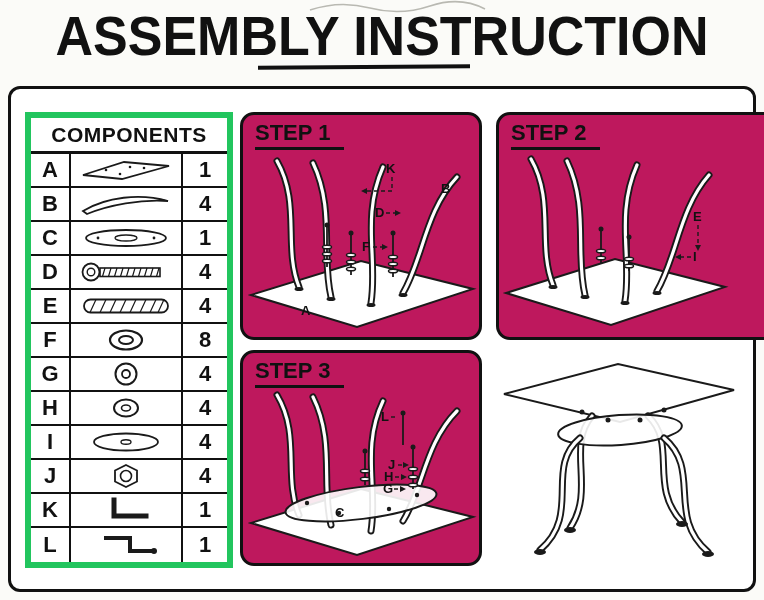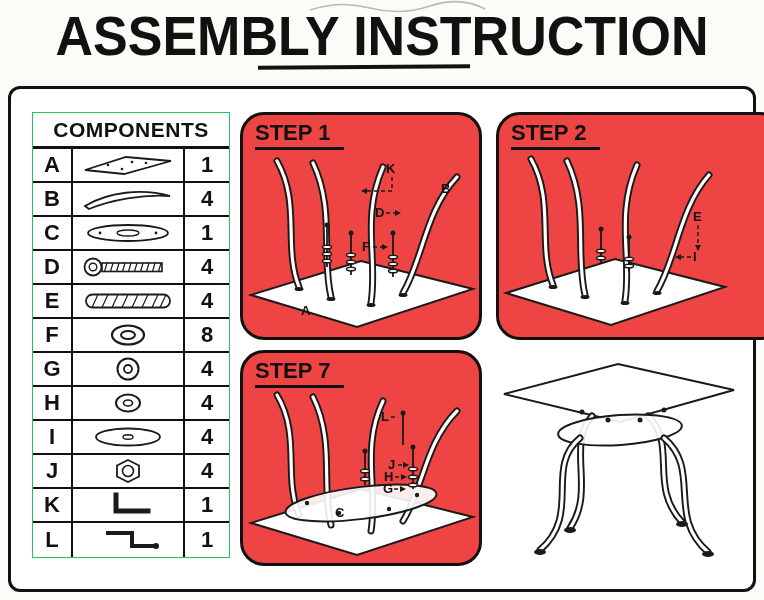--- a/index.html
+++ b/index.html
@@ -18,40 +18,40 @@
     background:#111;transform:rotate(-0.4deg);
   }
   .scratch{position:absolute;top:0;left:300px;width:190px;height:14px;}
   .frame{
     position:absolute;left:8px;top:86px;width:748px;height:506px;
     border:3.5px solid #111;border-radius:12px;box-sizing:border-box;
     background:#fff;
   }
   
   .comp{
-    position:absolute;left:32px;top:112px;width:196px;
-    border:1px solid #22c55e;background:#fff;box-sizing:content-box;
+    position:absolute;left:25px;top:112px;width:196px;
+    border:6px solid #22c55e;background:#fff;box-sizing:content-box;
   }
   .comp-header{
     height:36px;line-height:33px;text-align:center;font-weight:bold;
     font-size:21px;letter-spacing:0.5px;border-bottom:3px solid #111;
     box-sizing:border-box;
   }
   .comp .row{
     display:grid;grid-template-columns:40px 1fr 46px;height:34px;
     border-bottom:2px solid #111;box-sizing:border-box;
   }
   .comp .row:last-child{border-bottom:none;}
   .cell{display:flex;align-items:center;justify-content:center;overflow:hidden;}
   .cell.letter{font-size:22px;font-weight:bold;border-right:2px solid #111;}
   .cell.qty{font-size:22px;font-weight:bold;border-left:2px solid #111;}
   
   .panel{
-    position:absolute;border:3.5px solid #111;border-radius:24px;
-    background:#ef4444;box-sizing:border-box;
+    position:absolute;border:3.5px solid #111;border-radius:14px;
+    background:#be185d;box-sizing:border-box;
   }
   .panel .step-title{
     position:absolute;top:5px;left:12px;font-size:22px;font-weight:bold;
     border-bottom:3px solid #111;padding:0 14px 1px 0;
   }
   .panel svg,.final svg{position:absolute;left:2px;top:36px;}
   .step1{left:240px;top:112px;width:242px;height:228px;}
   .step2{left:496px;top:112px;width:288px;height:228px;}
   .step3{left:240px;top:350px;width:242px;height:216px;}
   .final{position:absolute;left:492px;top:352px;width:250px;height:228px;}
@@ -318,21 +318,21 @@
     <path class="dash" d="M197,74 V96"></path>
     <polygon class="dot" points="197,100 194,94 200,94"></polygon>
     <path class="dash" d="M190,106 H178"></path>
     <polygon class="dot" points="174,106 180,103 180,109"></polygon>
     <text class="lbl" x="192" y="70">E</text>
     <text class="lbl" x="192" y="110">I</text>
   </svg>
 </div>
 
 <div class="panel step3">
-  <div class="step-title">STEP 7</div>
+  <div class="step-title">STEP 3</div>
   <svg width="236" height="174" viewBox="0 0 236 174">
     <polygon class="glass" points="6,134 112,166 228,128 116,100"></polygon>
     <g>
         <path class="tubeO" d="M54,126 C38,88 56,46 32,6"></path>
         <path class="tubeI" d="M54,126 C38,88 56,46 32,6"></path>
       </g>
     <g>
         <path class="tubeO" d="M86,136 C76,96 90,52 68,8"></path>
         <path class="tubeI" d="M86,136 C76,96 90,52 68,8"></path>
       </g>

